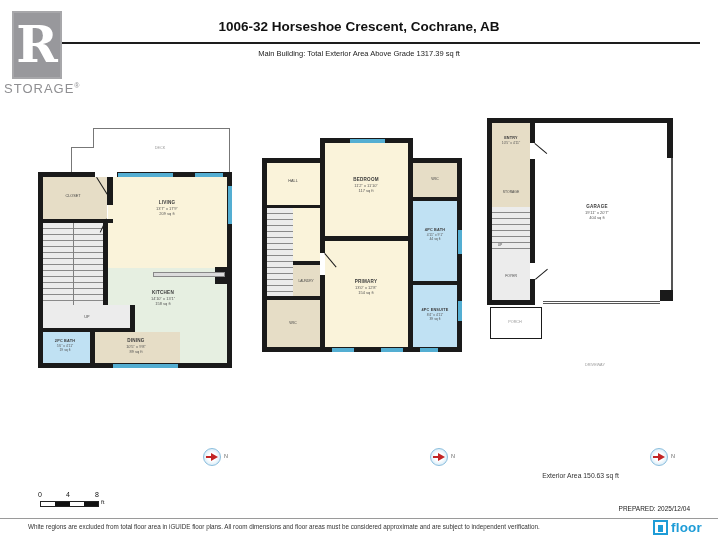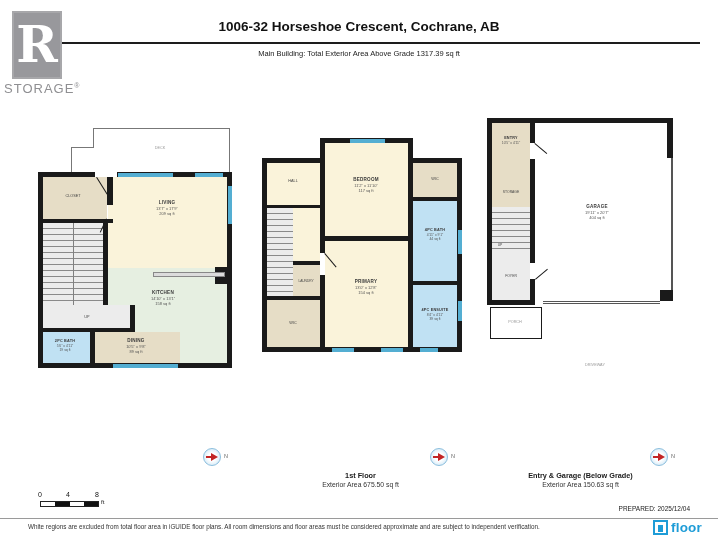--- a/index.html
+++ b/index.html
@@ -258,26 +258,21 @@
     <div class="c-tip"></div>
     <div class="c-n">N</div>
   </div>
   <div class="compass" style="left:650px;top:448px;">
     <div class="c-circle"></div>
     <div class="c-tail"></div>
     <div class="c-tip"></div>
     <div class="c-n">N</div>
   </div>
 
-  <div class="floor-label" style="left:258px;top:471px;width:205px;">
-    <span class="fl-name">1st Floor</span>
-    <span class="fl-area">Exterior Area 675.50 sq ft</span>
-  </div>
   <div class="floor-label" style="left:478px;top:471px;width:205px;">
-    <span class="fl-name">Entry &amp; Garage (Below Grade)</span>
     <span class="fl-area">Exterior Area 150.63 sq ft</span>
   </div>
 
   <div class="tick" style="left:40px;top:491px;">0</div>
   <div class="tick" style="left:68px;top:491px;">4</div>
   <div class="tick" style="left:97px;top:491px;">8</div>
   <div class="sbar">
     <div class="seg wh"></div>
     <div class="seg b"></div>
     <div class="seg wh"></div>

